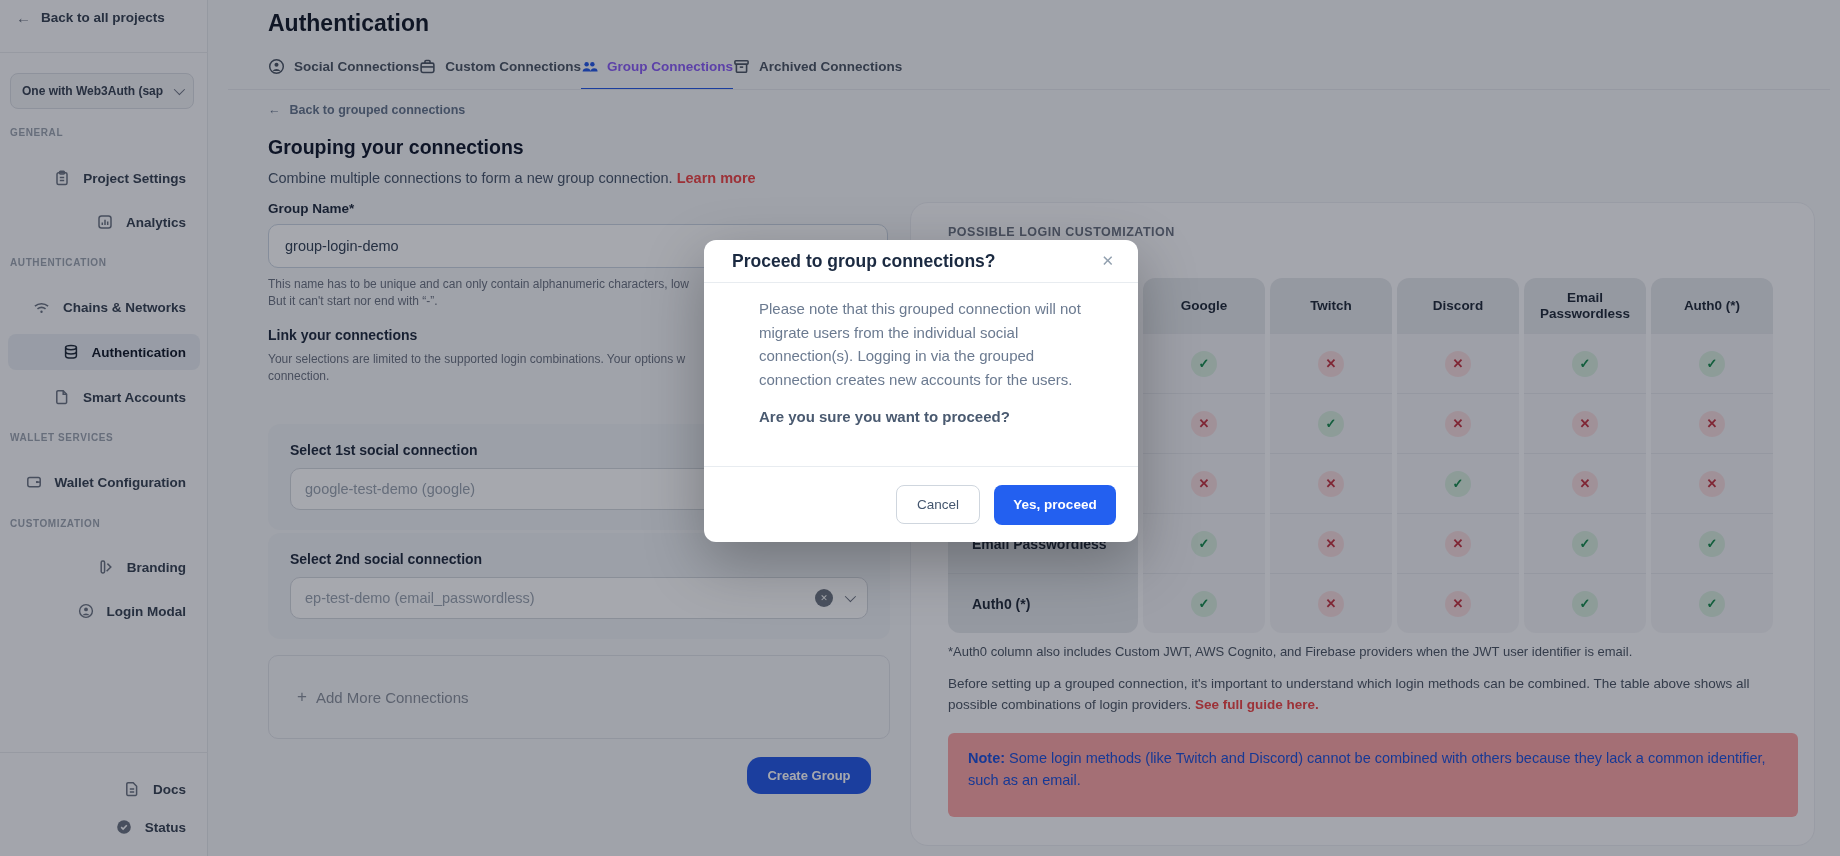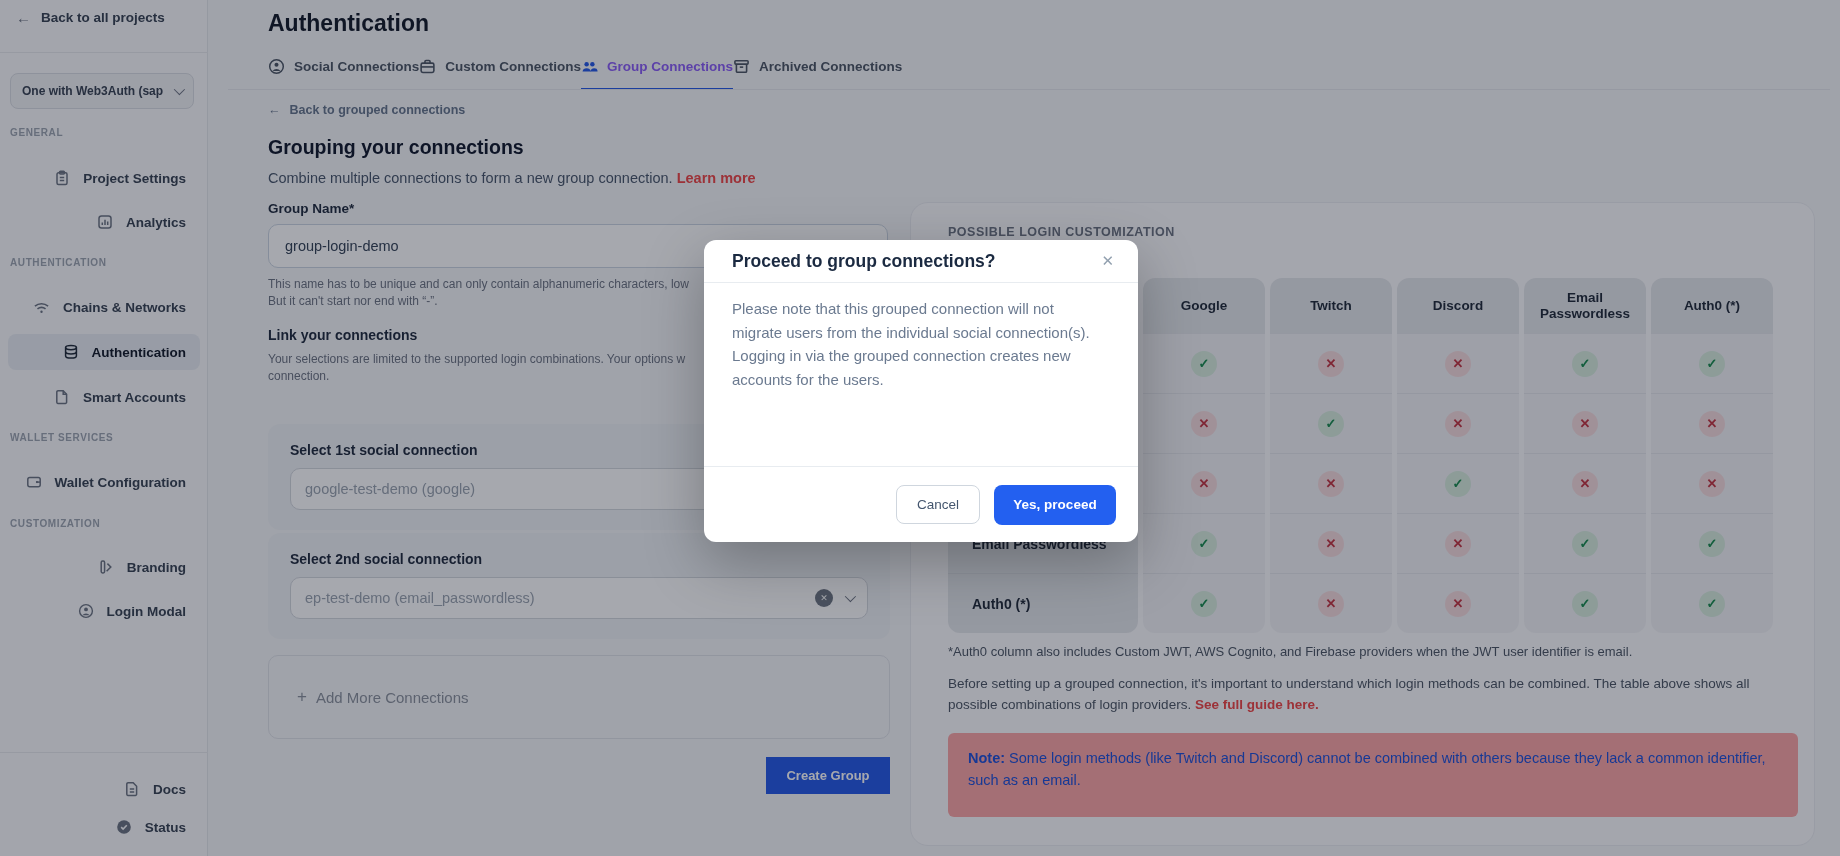--- a/index.html
+++ b/index.html
@@ -57,22 +57,22 @@
   .fakeinput{margin-top:10px;width:578px;height:42px;background:#fff;border:1px solid #d3d7dd;
              border-radius:10px;display:flex;align-items:center;padding:0 14px;
              font-size:14.5px;color:#99a2ae;}
   .fakeinput .val{flex:1;}
   .xcirc{width:18px;height:18px;border-radius:50%;background:#6e7682;color:#fff;display:flex;
          align-items:center;justify-content:center;font-size:9px;margin-right:12px;cursor:pointer;}
   .addmore{position:absolute;left:268px;top:655px;width:622px;height:84px;border:1px solid #e0e3e8;
            border-radius:10px;display:flex;align-items:center;padding-left:28px;gap:9px;
            font-size:15px;color:#8a919c;cursor:pointer;background:transparent;}
   .addmore .plus{font-size:17px;color:#8a919c;}
-  .btn-create{position:absolute;left:766px;top:757px;width:124px;height:37px;background:#2357e6;
-              border:none;border-radius:0;color:#fff;font-size:13px;font-weight:600;
+  .btn-create{position:absolute;left:747px;top:757px;width:124px;height:37px;background:#2357e6;
+              border:none;border-radius:14px;color:#fff;font-size:13px;font-weight:600;
               font-family:"Liberation Sans",sans-serif;cursor:pointer;}
 
   
   .panel{position:absolute;left:910px;top:202px;width:905px;height:644px;background:#fcfcfd;
          border:1px solid #ebedf1;border-radius:18px;}
   .ptitle{position:absolute;left:37px;top:22px;font-size:12.5px;font-weight:700;
           letter-spacing:.5px;color:#6b7280;}
   .ctable{position:absolute;left:37px;top:75px;display:grid;
           grid-template-columns:190px repeat(5,122px);column-gap:5px;}
   .col{display:flex;flex-direction:column;border-radius:12px;overflow:hidden;}
@@ -99,21 +99,21 @@
   .notebox b{font-weight:700;}
 
   
   .overlay{position:absolute;inset:0;background:rgba(13,20,36,.37);z-index:40;}
   .modal{position:absolute;left:704px;top:240px;width:434px;height:302px;background:#fff;
          border-radius:12px;z-index:50;box-shadow:0 20px 60px rgba(0,0,0,.28);}
   .m-head{height:43px;border-bottom:1px solid #e8ecf0;display:flex;align-items:center;
           padding:0 20px 0 28px;}
   .m-title{font-size:17.5px;font-weight:800;color:#1b2a41;flex:1;}
   .m-close{color:#92a0af;font-size:15px;cursor:pointer;padding:4px;}
-  .m-body{padding:14px 44px 0 28px;}
+  .m-body{padding:14px 44px 0 28px;margin-left:27px;}
   .m-p{font-size:15px;line-height:23.5px;color:#6b7a90;}
   .m-q{margin-top:17px;font-size:15px;font-weight:700;color:#4a5a70;}
   .m-foot{position:absolute;left:0;bottom:0;width:100%;height:76px;border-top:1px solid #e8ecf0;
           display:flex;align-items:center;justify-content:flex-end;gap:14px;padding-right:22px;}
   .btn-cancel{width:84px;height:39px;background:#fff;border:1px solid #cfd6de;border-radius:8px;
               font-size:13.5px;color:#44566e;font-family:"Liberation Sans",sans-serif;cursor:pointer;}
   .btn-yes{width:122px;height:40px;background:#2360f0;border:none;border-radius:8px;
            font-size:13.5px;font-weight:600;color:#fff;font-family:"Liberation Sans",sans-serif;
            cursor:pointer;}
   svg{display:block;}
@@ -455,20 +455,21 @@
 
   <div class="overlay"></div>
 
   <div class="modal">
     <div class="m-head">
       <div class="m-title">Proceed to group connections?</div>
       <span class="m-close">✕</span>
     </div>
     <div class="m-body">
       <div class="m-p">Please note that this grouped connection will not migrate users from the individual social connection(s). Logging in via the grouped connection creates new accounts for the users.</div>
+      <div class="m-q">Are you sure you want to proceed?</div>
     </div>
     <div class="m-foot">
       <button class="btn-cancel">Cancel</button>
       <button class="btn-yes">Yes, proceed</button>
     </div>
   </div>
 
 </div>
 
 </body></html>

